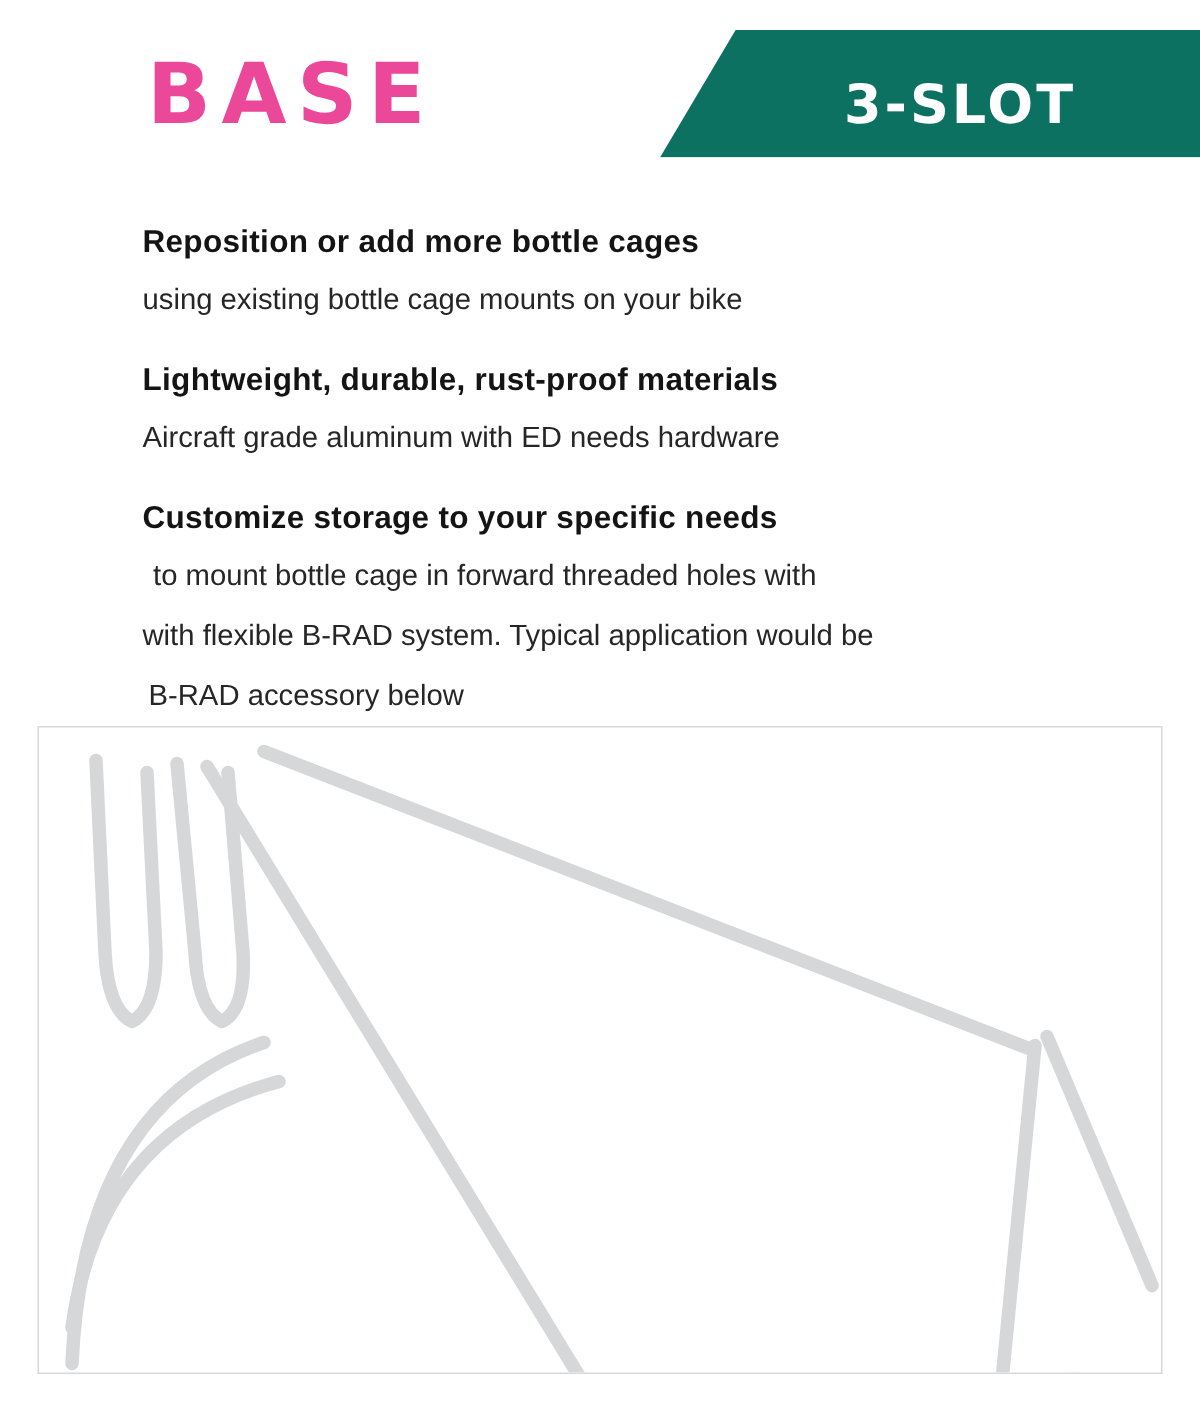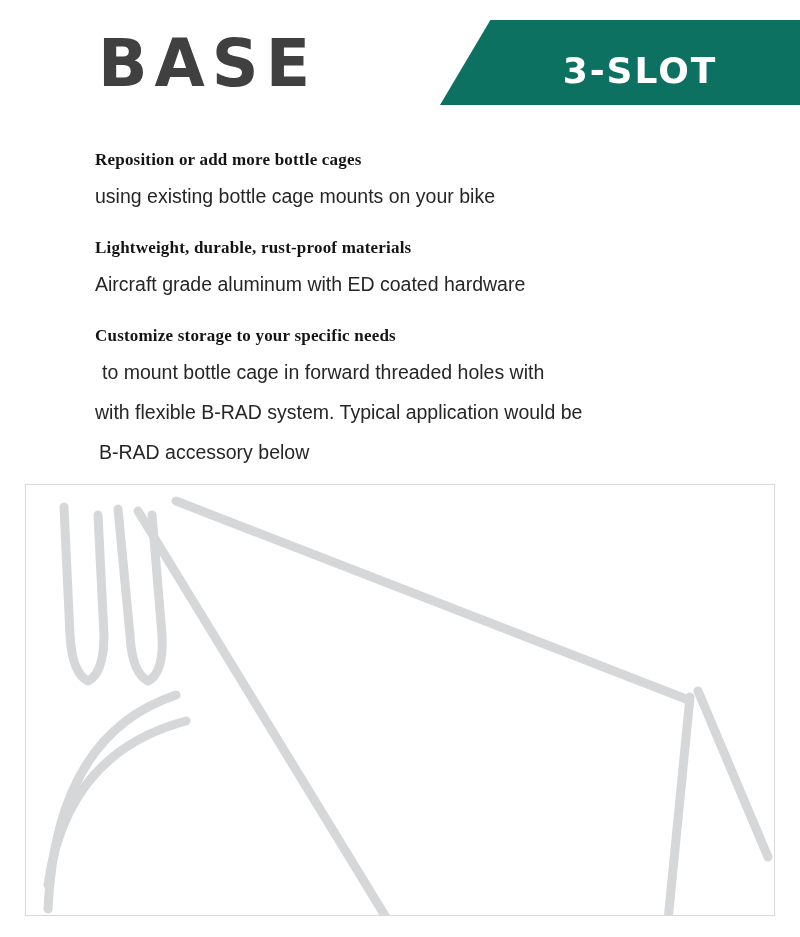--- a/index.html
+++ b/index.html
@@ -45,42 +45,42 @@
     color: #ffffff;
     font-size: 36px;
     font-weight: bold;
     letter-spacing: 2px;
     font-family: "DejaVu Sans", sans-serif;
   }
   .header-title {
     position: absolute;
     left: 98px;
     top: 26px;
-    font-size: 65px;
+    font-size: 56px;
     font-weight: bold;
     letter-spacing: 7px;
-    color: #404040;
+    color: #ec4899;
     font-family: "DejaVu Sans", sans-serif;
     line-height: 76px;
   }
 
   
   .features {
     padding: 28px 60px 0 95px;
   }
   .feature {
     margin-bottom: 28px;
   }
   .feature-title {
-    font-size: 17px;
+    font-size: 21px;
     font-weight: bold;
     letter-spacing: 0.2px;
     color: #141414;
     margin-bottom: 6px;
-    font-family: Liberation Serif, serif;
+    font-family: Liberation Sans, sans-serif;
   }
   .feature-desc {
     font-size: 19.5px;
     color: #262626;
     line-height: 28px;
     font-family: "Liberation Sans", sans-serif;
   }
   .feature-desc .ln {
     display: block;
     margin-top: 12px;
@@ -117,21 +117,21 @@
   <div class="feature">
     <div class="feature-title">Reposition or add more bottle cages</div>
     <div class="feature-desc">
       <span class="ln">using existing bottle cage mounts on your bike</span>
     </div>
   </div>
 
   <div class="feature">
     <div class="feature-title">Lightweight, durable, rust-proof materials</div>
     <div class="feature-desc">
-      <span class="ln">Aircraft grade aluminum with ED coated hardware</span>
+      <span class="ln">Aircraft grade aluminum with ED needs hardware</span>
     </div>
   </div>
 
   <div class="feature">
     <div class="feature-title">Customize storage to your specific needs</div>
     <div class="feature-desc">
       <span class="ln i1">to mount bottle cage in forward threaded holes with</span>
       <span class="ln">with flexible B-RAD system. Typical application would be</span>
       <span class="ln i2">B-RAD accessory below</span>
     </div>

